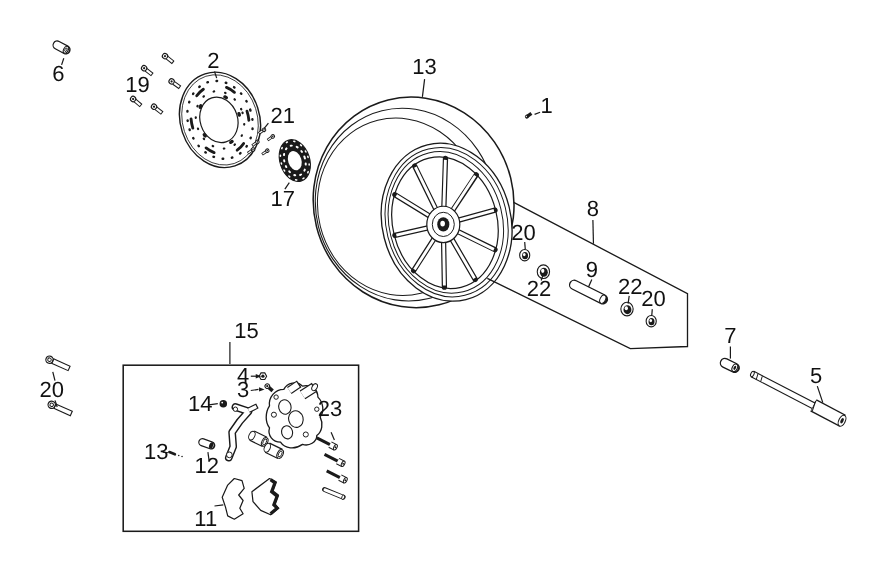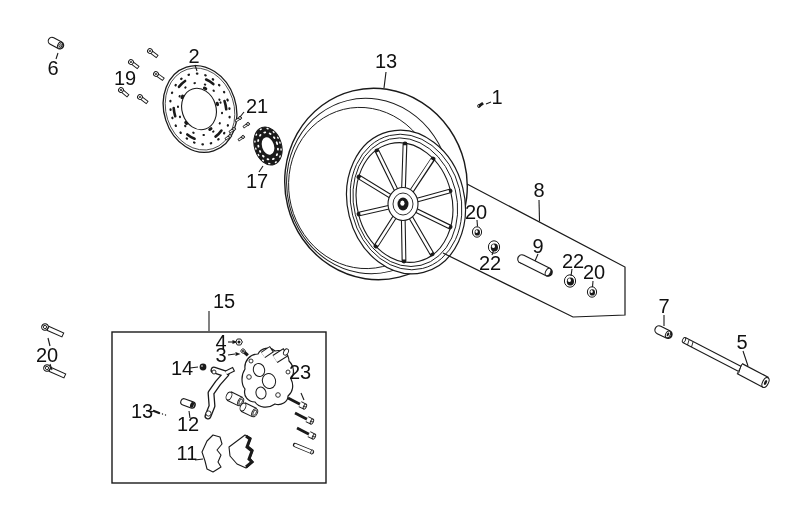--- a/index.html
+++ b/index.html
@@ -310,13 +310,13 @@
 <div class="lbl" style="left:664px;top:306px">7</div>
 <div class="lbl" style="left:742px;top:342px">5</div>
 <div class="lbl" style="left:47px;top:355px">20</div>
 <div class="lbl" style="left:224px;top:301px">15</div>
 <div class="lbl" style="left:221px;top:342px">4</div>
 <div class="lbl" style="left:221px;top:355px">3</div>
 <div class="lbl" style="left:182px;top:368px">14</div>
 <div class="lbl" style="left:142px;top:411px">13</div>
 <div class="lbl" style="left:188px;top:424px">12</div>
 <div class="lbl" style="left:300px;top:372px">23</div>
-<div class="lbl" style="left:187px;top:453px">11</div>
+<div class="lbl" style="left:187px;top:472px">11</div>
 
 </body></html>

